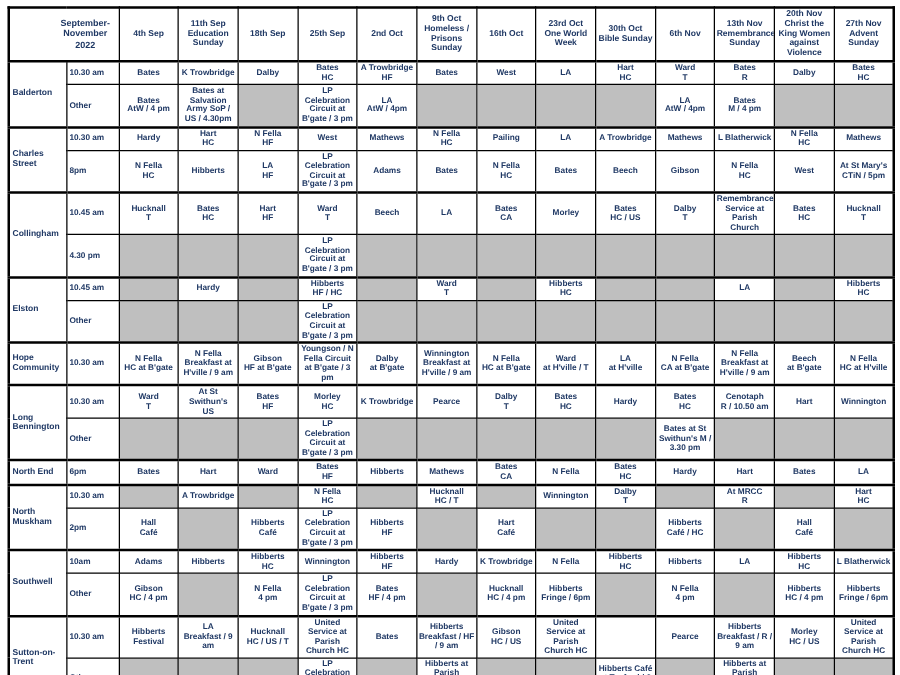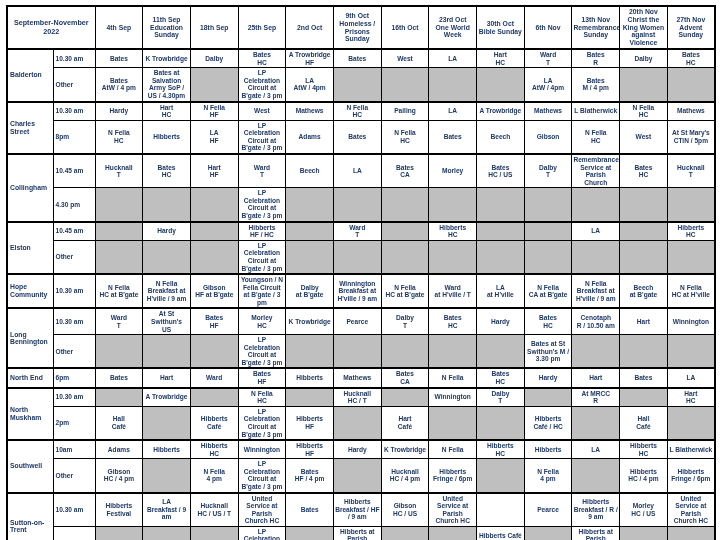--- a/index.html
+++ b/index.html
@@ -9,21 +9,21 @@
     border-collapse:collapse;table-layout:fixed;
     font-family:"Liberation Sans",sans-serif;color:#1F3864;
     border:2px solid #000;
   }
   .plan th,.plan td{
     border:1px solid #000;
     font-size:6.6px;font-weight:bold;line-height:1.15;
     text-align:center;vertical-align:middle;
     padding:1px;white-space:pre-line;overflow:hidden;
   }
-  .plan th.corner{font-size:7.2px;}
+  .plan th.corner{font-size:7.2px;padding-left:35px;}
   .plan th.datehead{font-size:6.8px;}
   .plan td.church{text-align:left;padding-left:2px;font-size:6.8px;}
   .plan td.time{text-align:left;padding-left:2px;}
   .plan td.shaded{background:#BFBFBF;}
   .plan tr.group-start td, .plan tr.group-start th{border-top:2px solid #000;}
   .plan thead th{border-bottom:2px solid #000;}
 </style>
 </head>
 <body>
 

